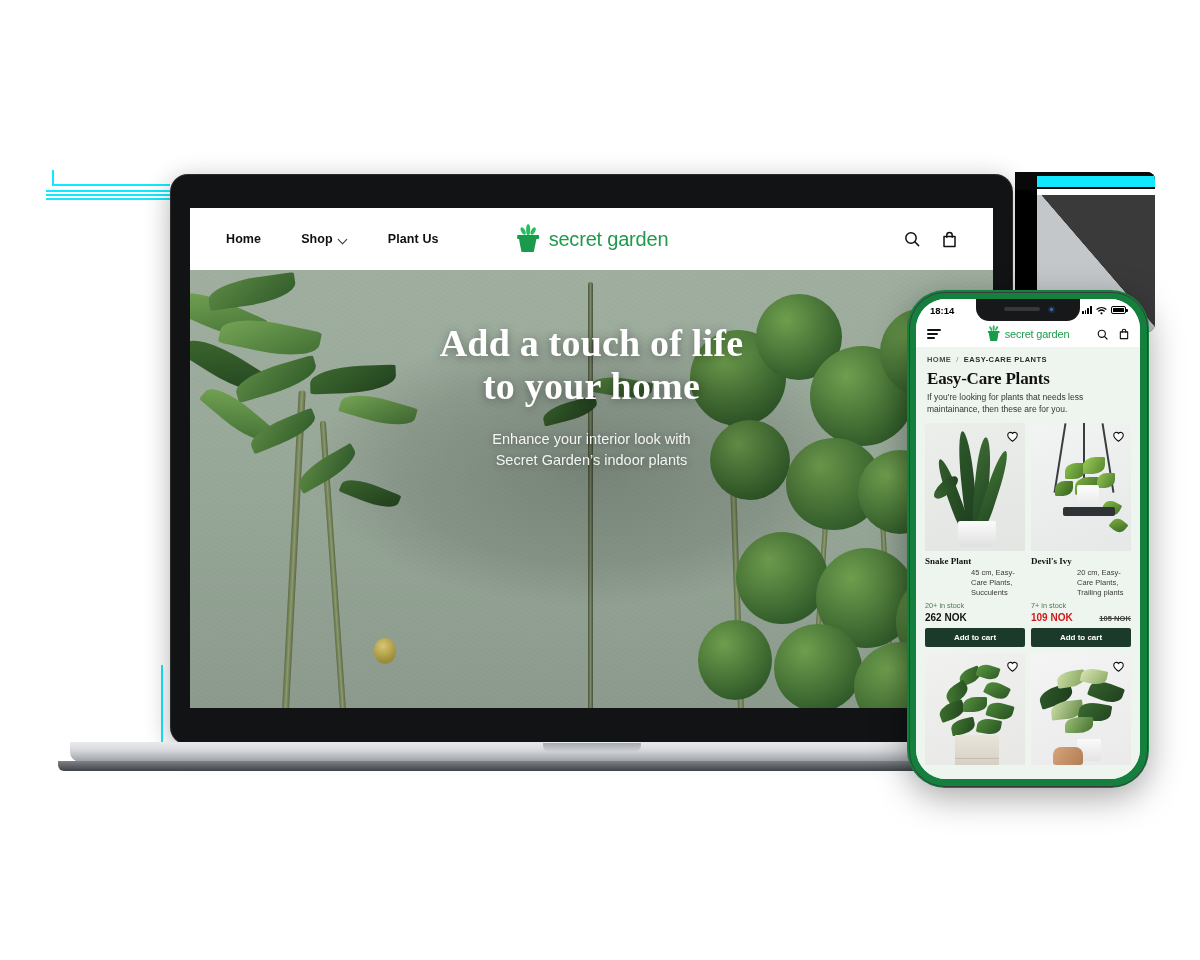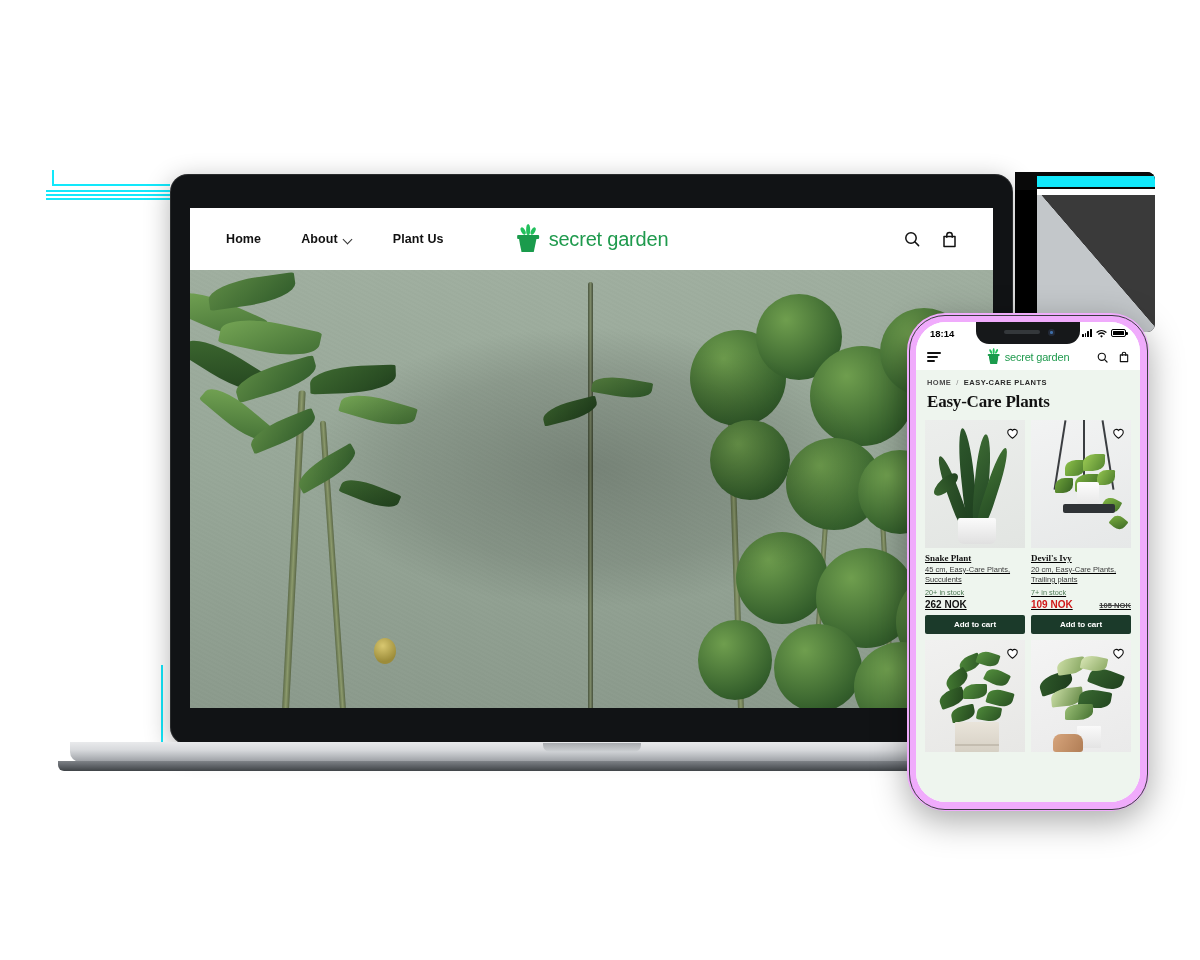--- a/index.html
+++ b/index.html
@@ -152,22 +152,22 @@
   }
   .hero-btn {
     margin-top:30px; background:#fff; color:#111; border:0;
     font-family:"Liberation Sans", sans-serif; font-weight:700; font-size:13.5px;
     padding:13px 0; width:161px; border-radius:4px; cursor:pointer;
     box-shadow:0 2px 8px rgba(0,0,0,.18);
   }
 
   
   .phone {
-    position:absolute; left:907px; top:313px; width:242px; height:498px;
-    background:#f0abfc; border-radius:38px;
+    position:absolute; left:907px; top:290px; width:242px; height:498px;
+    background:#15803d; border-radius:38px;
     box-shadow:0 10px 34px rgba(0,0,0,.34);
   }
   .phone::after{
     content:""; position:absolute; inset:1.5px; border-radius:36px;
     border:1.5px solid #3a3d40; pointer-events:none;
   }
   .phone-screen {
     position:absolute; left:9px; top:9px; width:224px; height:480px;
     background:#fff; border-radius:30px; overflow:hidden;
   }
@@ -232,34 +232,34 @@
     font-family:"Liberation Serif", serif; font-weight:700; font-size:17px;
     color:#111; padding:0 11px; letter-spacing:-.2px;
   }
   .page-desc {
     padding:3px 11px 0; font-size:8.5px; line-height:1.38; color:#333; max-width:200px;
   }
   .product-grid {
     display:grid; grid-template-columns:1fr 1fr; gap:6px;
     padding:8px 9px 0;
   }
-  .card { background:transparent;text-decoration:underline; }
+  .card { background:transparent; }
   .card-img {
     position:relative; width:100%; height:128px; overflow:hidden;
     background:#f0f0f0;
   }
   .card-img.short { height:112px; }
   .heart {
     position:absolute; right:6px; top:6px; width:13px; height:13px; cursor:pointer; z-index:3;
   }
   .card-title {
     font-family:"Liberation Serif", serif; font-weight:700;
     font-size:9px; color:#111; margin-top:5px;
   }
-  .card-meta { font-size:7.5px; line-height:1.32; color:#3a3a3a; margin-top:2px; }
+  .card-meta { font-size:7.5px; line-height:1.32; color:#3a3a3a; margin-top:2px;margin-left:46px; }
   .card-stock { font-size:7.3px; color:#4e7a55; margin-top:3px; }
   .card-price-row { display:flex; align-items:baseline; gap:10px; margin-top:2px; }
   .card-price { font-size:10px; font-weight:700; color:#111; }
   .card-price.sale { color:#d01919; }
   .card-price-old {
     font-size:7.6px; font-weight:700; color:#444; text-decoration:line-through;
     margin-left:auto;
   }
   .add-btn {
     margin-top:5px; width:100%; background:#1b3a2a; color:#fff; border:0;
@@ -300,21 +300,21 @@
     <div class="laptop-lid"></div>
 
     <div class="laptop-screen">
 
       <div class="site-header">
         <div class="nav">
           <div class="nav-link">
             <span>Home</span>
           </div>
           <div class="nav-link">
-            <span>About</span>
+            <span>Shop</span>
             <span class="chev"></span>
           </div>
           <div class="nav-link">
             <span>Plant Us</span>
           </div>
         </div>
 
         <div class="brand">
           <div class="logo-mark">
             <div class="leaf-l"></div>
@@ -389,20 +389,28 @@
           <div class="lf lt" style="left:756px; top:150px; width:70px; height:22px; transform:rotate(-26deg);"></div>
           <div class="lf" style="left:770px; top:246px; width:62px; height:20px; transform:rotate(30deg);"></div>
 
           <div class="bush" style="left:184px; top:368px; width:22px; height:26px;
                background:radial-gradient(circle at 40% 30%, #d8c770, #9c8c3a 70%);"></div>
         </div>
 
         <div class="hero-shade"></div>
 
         <div class="hero-content">
+          <div class="hero-title">
+            <div>Add a touch of life</div>
+            <div>to your home</div>
+          </div>
+          <div class="hero-sub">
+            <div>Enhance your interior look with</div>
+            <div>Secret Garden’s indoor plants</div>
+          </div>
         </div>
       </div>
 
     </div>
 
     <div class="laptop-hinge"></div>
     <div class="laptop-notch"></div>
     <div class="laptop-base"></div>
   </div>
 
@@ -466,20 +474,21 @@
 
       <div class="phone-body">
 
         <div class="breadcrumb">
           <span class="bc-home">HOME</span>
           <span class="bc-sep">/</span>
           <span>EASY-CARE PLANTS</span>
         </div>
 
         <div class="page-title">Easy-Care Plants</div>
+        <div class="page-desc">If you're looking for plants that needs less maintainance, then these are for you.</div>
 
         <div class="product-grid">
 
           <div class="card">
             <div class="card-img">
               <div class="p-bg" style="background:linear-gradient(160deg,#eceeec,#e2e5e2);"></div>
               <div class="p-leaf" style="left:36px;top:8px;width:13px;height:96px;border-radius:50% 50% 30% 30%;background:linear-gradient(120deg,#2f5a2d,#1d3d1e);transform:rotate(-6deg);"></div>
               <div class="p-leaf" style="left:50px;top:14px;width:14px;height:92px;border-radius:50% 50% 30% 30%;background:linear-gradient(120deg,#3d6b33,#214424);transform:rotate(5deg);"></div>
               <div class="p-leaf" style="left:22px;top:34px;width:12px;height:76px;border-radius:50% 50% 30% 30%;background:linear-gradient(120deg,#355e2e,#1e3e1f);transform:rotate(-20deg);"></div>
               <div class="p-leaf" style="left:62px;top:26px;width:12px;height:82px;border-radius:50% 50% 30% 30%;background:linear-gradient(120deg,#417233,#244a24);transform:rotate(18deg);"></div>

